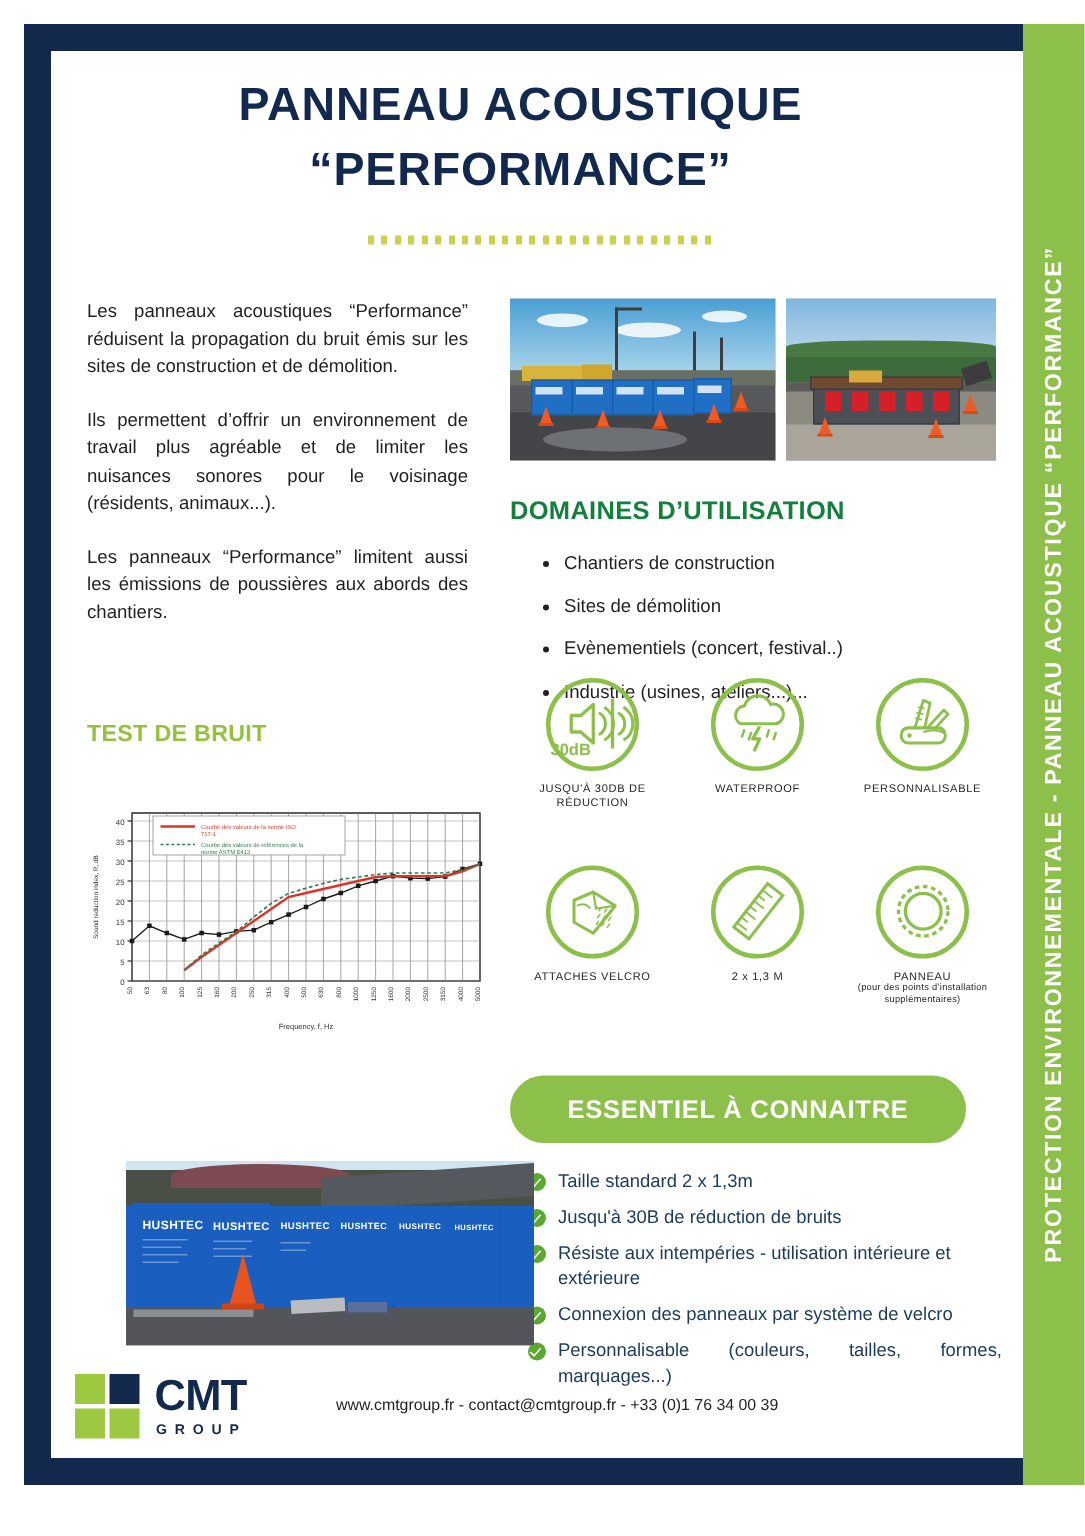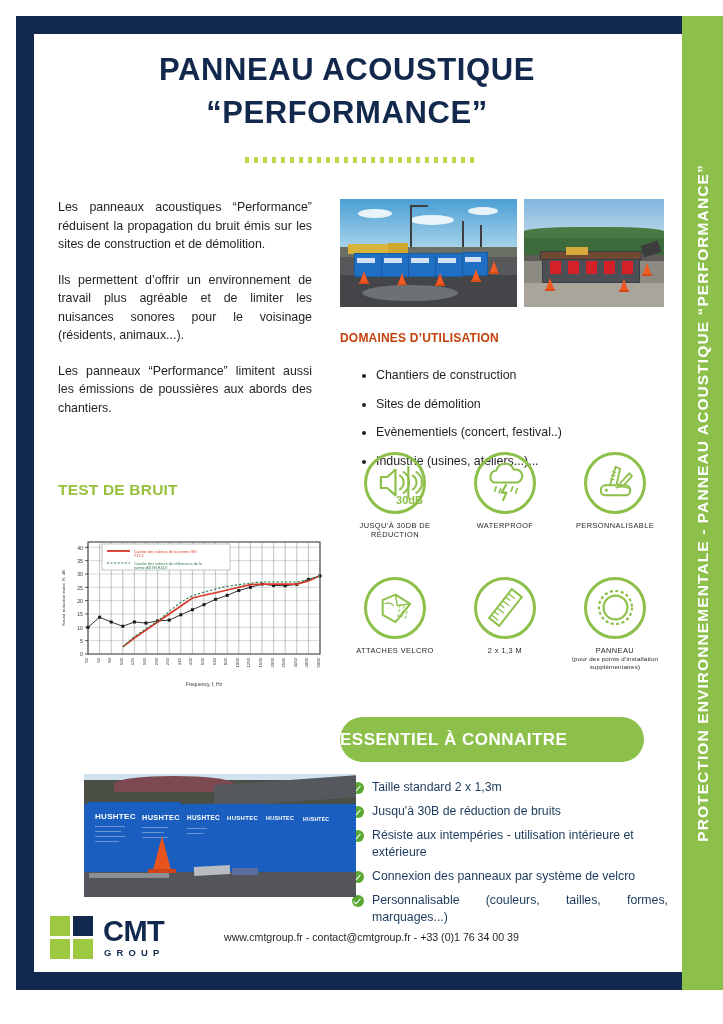--- a/index.html
+++ b/index.html
@@ -73,21 +73,21 @@
   .conebase{position:absolute;width:10px;height:2px;background:#d94a14;}
   .pole{position:absolute;background:#3e3e40;}
   .redlabel{position:absolute;background:#d62027;}
   .hushtec{position:absolute;color:#ffffff;font-weight:bold;font-size:6px;letter-spacing:.3px;}
   .hush-panel{position:absolute;background:#1a5fc0;border-right:1px solid #154c9b;}
   .hush-lines{position:absolute;background:rgba(255,255,255,.35);height:1px;}
 
   
   .dom-title{
     position:absolute;left:340px;top:331px;
-    color:#c2410c;font-weight:bold;font-size:12px;letter-spacing:.2px;
+    color:#15803d;font-weight:bold;font-size:17px;letter-spacing:.2px;
   }
   .dom-list{
     position:absolute;left:348px;top:356px;width:320px;margin:0;padding:0 0 0 18px;
     font-size:12.4px;line-height:18.6px;color:#231f20;
   }
   .dom-list li{margin:10px;}
 
   
   .tb-title{
     position:absolute;left:58px;top:481px;
@@ -115,21 +115,21 @@
   .icon-label{
     margin-top:7px;font-size:7.4px;color:#231f20;letter-spacing:.45px;
     line-height:9.4px;
   }
   .icon-sub{font-size:6.2px;color:#231f20;line-height:8px;letter-spacing:.2px;}
 
   
   .pill{
     position:absolute;left:340px;top:717px;width:304px;height:45px;
     background:#8dc04a;border-radius:24px;
-    display:flex;align-items:center;
+    display:flex;align-items:center;justify-content:center;
   }
   .pill span{color:#ffffff;font-weight:bold;font-size:17px;letter-spacing:.5px;}
 
   
   .checklist{position:absolute;left:352px;top:779px;width:316px;}
   .check-row{display:flex;align-items:flex-start;margin-bottom:7px;}
   .check-ic{
     flex:0 0 auto;width:12px;height:12px;border-radius:50%;
     background:#5aa732;margin-right:8px;margin-top:3px;position:relative;
   }
@@ -366,21 +366,21 @@
     <div class="icon-cell" style="left:0px;top:0px;">
       <div class="icon-circle">
         <svg viewBox="0 0 60 60" width="55" height="55" style="position:absolute;left:1px;top:0px;">
           <path d="M14 24 h7 l9 -8 v28 l-9 -8 h-7 z" fill="none" stroke="#8dc04a" stroke-width="2.4" stroke-linejoin="round"></path>
           <path d="M34 22 a9 9 0 0 1 0 16" fill="none" stroke="#8dc04a" stroke-width="2.2"></path>
           <path d="M38 18 a14 14 0 0 1 0 24" fill="none" stroke="#8dc04a" stroke-width="2.2"></path>
           <line x1="44" y1="12" x2="44" y2="48" stroke="#8dc04a" stroke-width="2.4"></line>
           <path d="M48 22 a9 9 0 0 1 0 16" fill="none" stroke="#8dc04a" stroke-width="2.2"></path>
           <path d="M52 18 a14 14 0 0 1 0 24" fill="none" stroke="#8dc04a" stroke-width="2.2"></path>
         </svg>
-        <div style="position:absolute;left:0;right:0;bottom:5px;text-align:right;color:#8dc04a;font-weight:bold;font-size:11px;">30dB</div>
+        <div style="position:absolute;left:0;right:0;bottom:5px;text-align:left;color:#8dc04a;font-weight:bold;font-size:11px;">30dB</div>
       </div>
       <div class="icon-label">JUSQU'À 30DB DE RÉDUCTION</div>
     </div>
 
     <div class="icon-cell" style="left:110px;top:0px;">
       <div class="icon-circle">
         <svg viewBox="0 0 60 60" width="55" height="55" style="position:absolute;left:1px;top:0px;">
           <path d="M17 30 a7 7 0 0 1 3 -13 a10 10 0 0 1 19 -1 a7 7 0 0 1 4 14 z" fill="none" stroke="#8dc04a" stroke-width="2.2" stroke-linejoin="round"></path>
           <path d="M31 32 l-5 9 h5 l-4 9" fill="none" stroke="#8dc04a" stroke-width="2.4" stroke-linejoin="round"></path>
           <line x1="20" y1="34" x2="18" y2="40" stroke="#8dc04a" stroke-width="1.8"></line>

